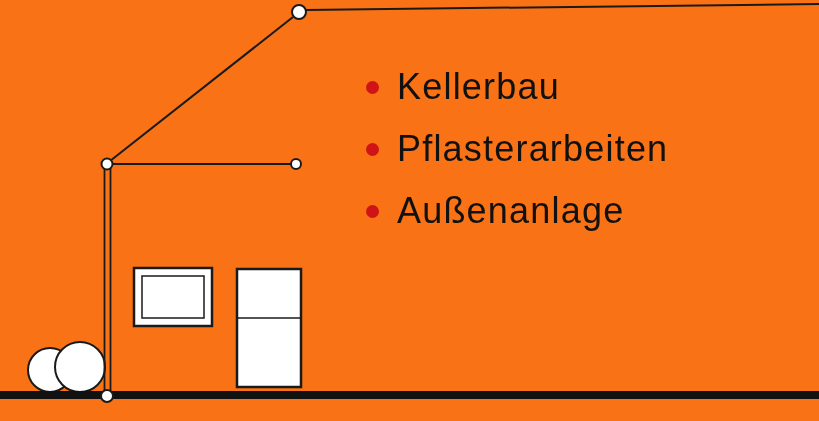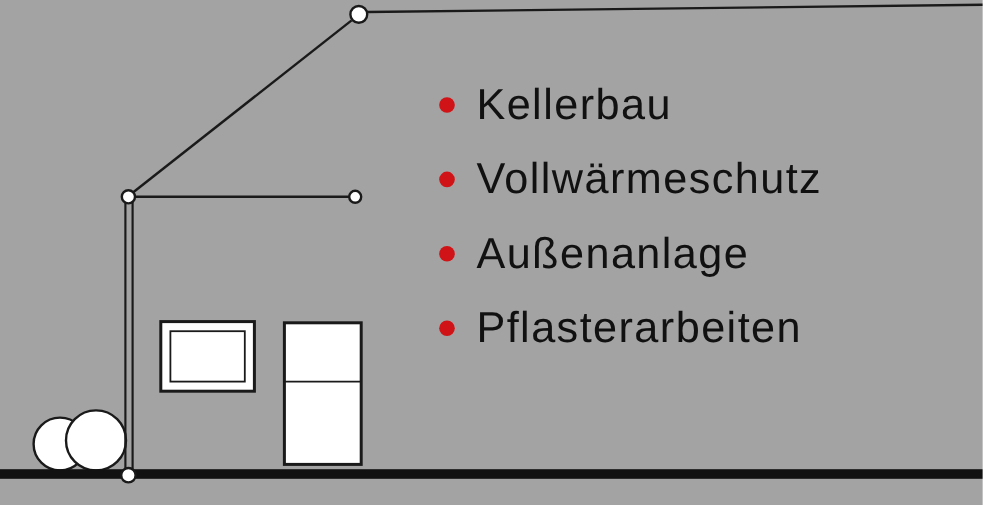--- a/index.html
+++ b/index.html
@@ -4,21 +4,21 @@
 <style>
   html, body {
     margin: 0;
     padding: 0;
     background: #ffffff;
   }
   .stage {
     position: relative;
     width: 819px;
     height: 421px;
-    background: #a3a3a3;
+    background: #f97316;
     overflow: hidden;
     font-family: "Liberation Sans", sans-serif;
   }
   .illustration {
     position: absolute;
     inset: 0;
   }
   .service-list {
     position: absolute;
     left: 366px;
@@ -92,25 +92,21 @@
     </svg>
   </div>
 
   <ul class="service-list">
     <li class="service-item">
       <span class="bullet"></span>
       <span class="service-label">Kellerbau</span>
     </li>
     <li class="service-item">
       <span class="bullet"></span>
-      <span class="service-label">Vollwärmeschutz</span>
+      <span class="service-label">Pflasterarbeiten</span>
     </li>
     <li class="service-item">
       <span class="bullet"></span>
       <span class="service-label">Außenanlage</span>
-    </li>
-    <li class="service-item">
-      <span class="bullet"></span>
-      <span class="service-label">Pflasterarbeiten</span>
     </li>
   </ul>
 
 </div>
 
 </body></html>

